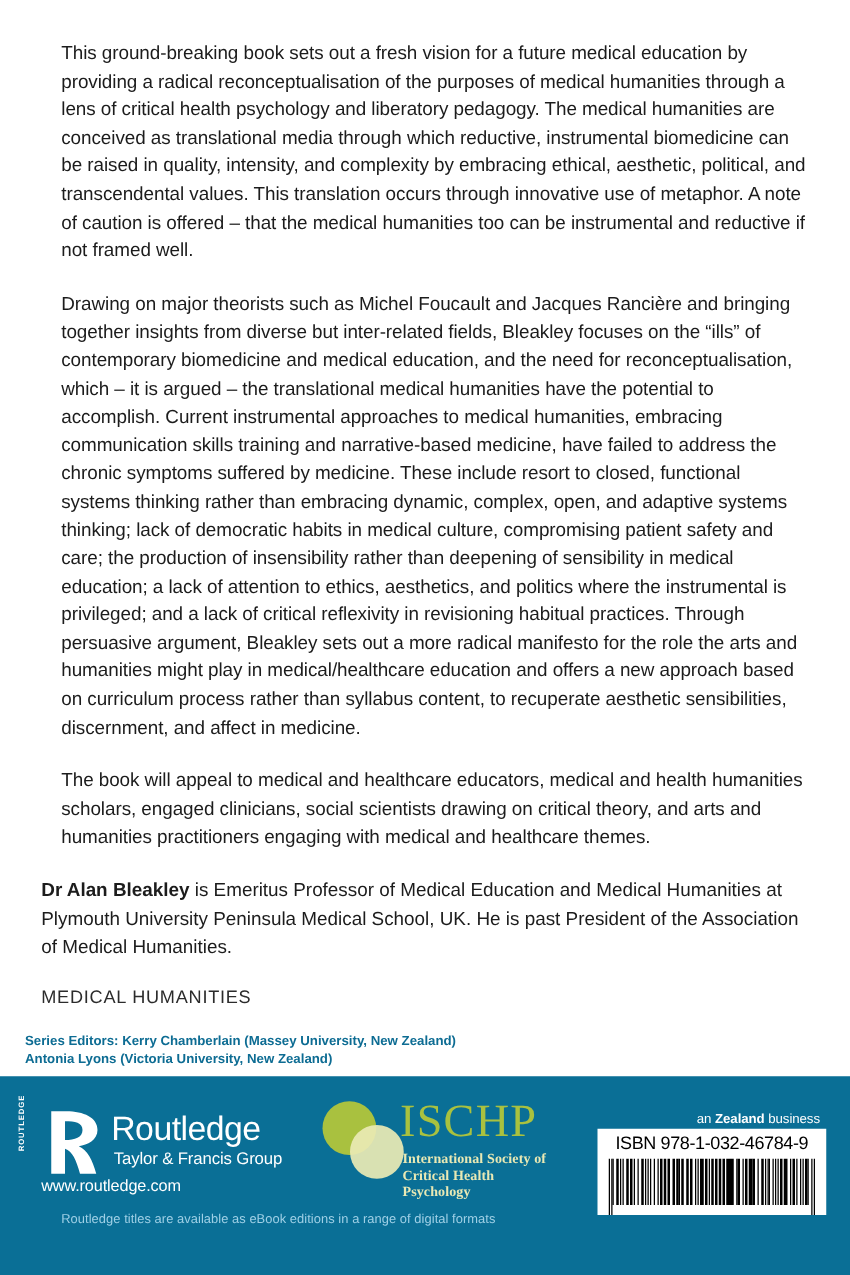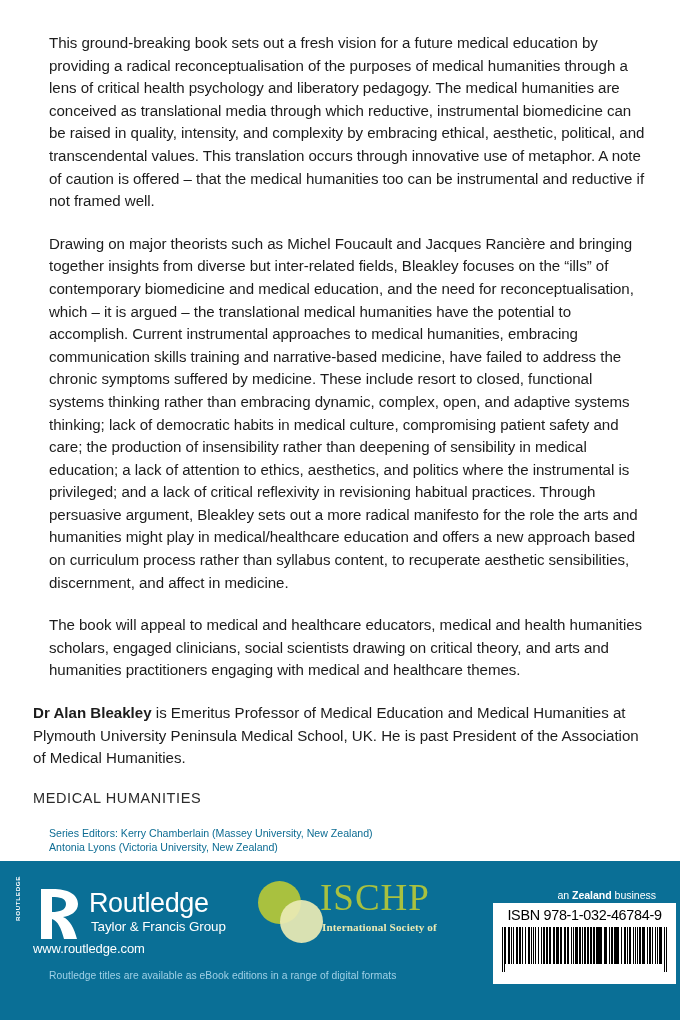--- a/index.html
+++ b/index.html
@@ -46,24 +46,24 @@
   .series-heading {
     position: absolute;
     left: 33px;
     top: 790px;
     font-size: 14.5px;
     letter-spacing: 0.6px;
     color: #2b2b2b;
   }
   .series-editors {
     position: absolute;
-    left: 49px;
+    left: 20px;
     top: 826px;
     font-size: 10.6px;
-    font-weight: normal;
+    font-weight: bold;
     line-height: 14px;
     color: #0d6c93;
   }
   .series-editors div { white-space: nowrap; }
 
   
   .footer {
     position: absolute;
     left: 0;
     top: 861px;
@@ -185,24 +185,24 @@
     right: 24px;
     top: 28px;
     color: #ffffff;
     font-size: 10.6px;
     letter-spacing: -0.05px;
   }
   .informa b { font-weight: bold; }
 
   .barcode-box {
     position: absolute;
-    left: 493px;
+    left: 478px;
     top: 42px;
     width: 183px;
-    height: 81px;
+    height: 69px;
     background: #ffffff;
   }
   .isbn-text {
     position: absolute;
     left: 0;
     top: 4px;
     width: 183px;
     text-align: center;
     font-size: 14.4px;
     color: #000000;
@@ -278,20 +278,21 @@
     </div>
 
     <div class="ischp">
       <div class="ischp-circles">
         <span class="circ circ-a"></span>
         <span class="circ circ-b"></span>
       </div>
       <div class="ischp-title">ISCHP</div>
       <div class="ischp-sub">
         <div>International Society of</div>
+        <div>Critical Health Psychology</div>
       </div>
     </div>
 
     <div class="informa"><span>an </span><b>Zealand</b><span> business</span></div>
 
     <div class="barcode-box">
       <div class="isbn-text">ISBN 978-1-032-46784-9</div>
       <div class="bars">
           <i class="tall" style="width: 1.4px;"></i>
           <i class="sp" style="width: 1.4px;"></i>

